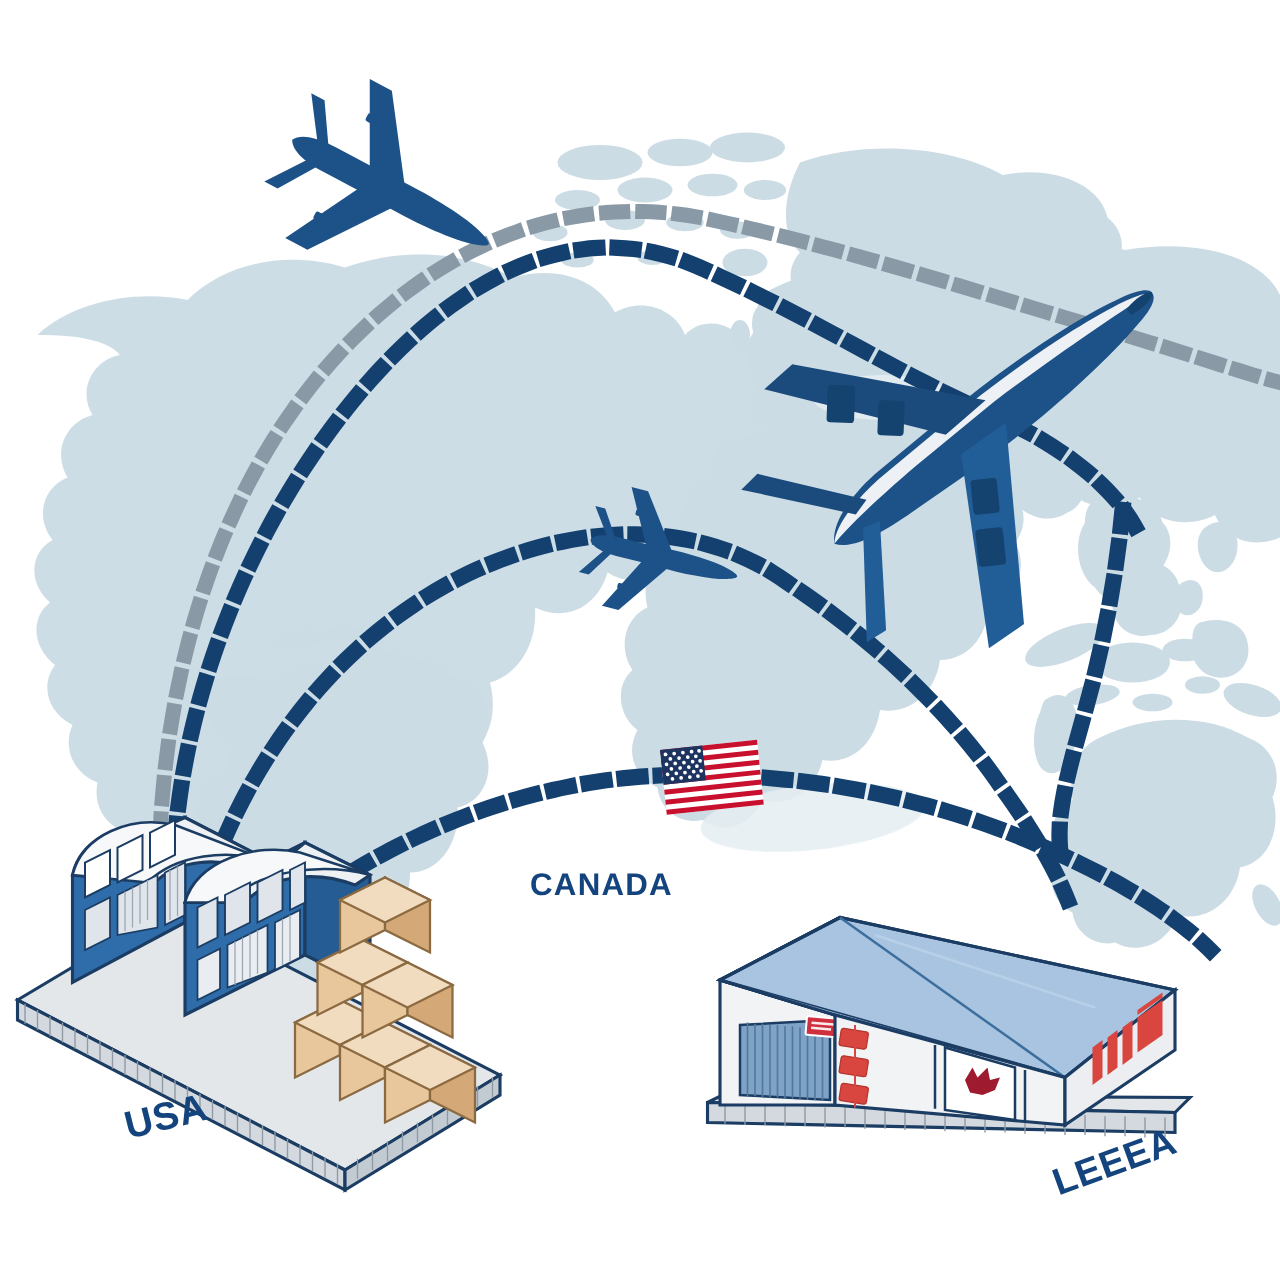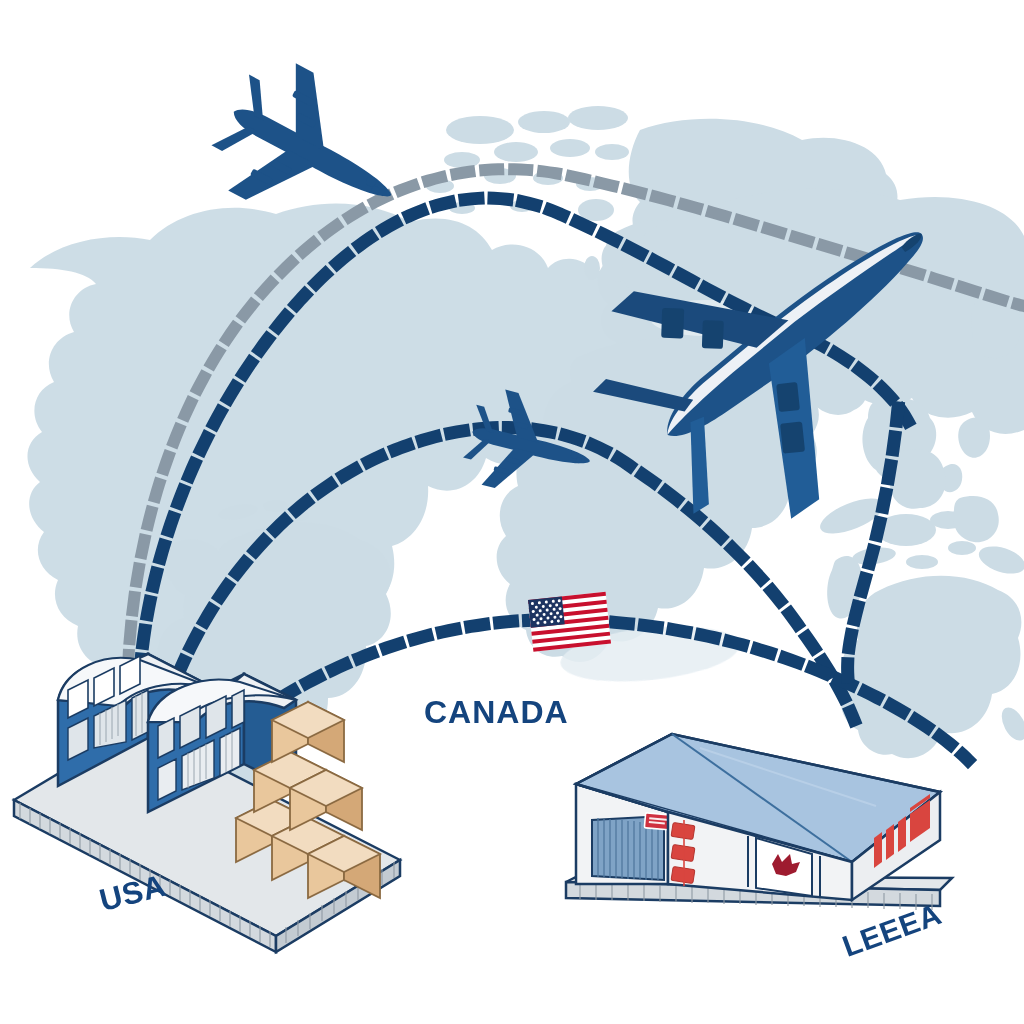--- a/index.html
+++ b/index.html
@@ -3,21 +3,21 @@
 <meta charset="utf-8">
 <title>Global Logistics Infographic</title>
 <style>
   html,body{margin:0;padding:0;background:#ffffff;}
   body{width:1024px;height:1024px;overflow:hidden;
        font-family:"Liberation Sans","DejaVu Sans",sans-serif;}
   #stage{position:relative;width:1024px;height:1024px;background:#ffffff;}
   #stage svg.layer{position:absolute;left:0;top:0;width:1024px;height:1024px;}
   .lbl{position:absolute;font-weight:bold;letter-spacing:0.5px;
        color:#14447e;white-space:nowrap;}
-  #label-canada{left:424px;top:694px;font-size:32px;letter-spacing:1px;}
+  #label-canada{left:424px;top:694px;font-size:25px;letter-spacing:1px;}
   #label-usa{left:96px;top:884px;font-size:31px;
              transform:rotate(-14deg);transform-origin:left top;}
   #label-leeea{left:838px;top:932px;font-size:30px;
                transform:rotate(-20deg);transform-origin:left top;}
 </style>
 </head>
 <body>
 
 <div id="stage">
 

